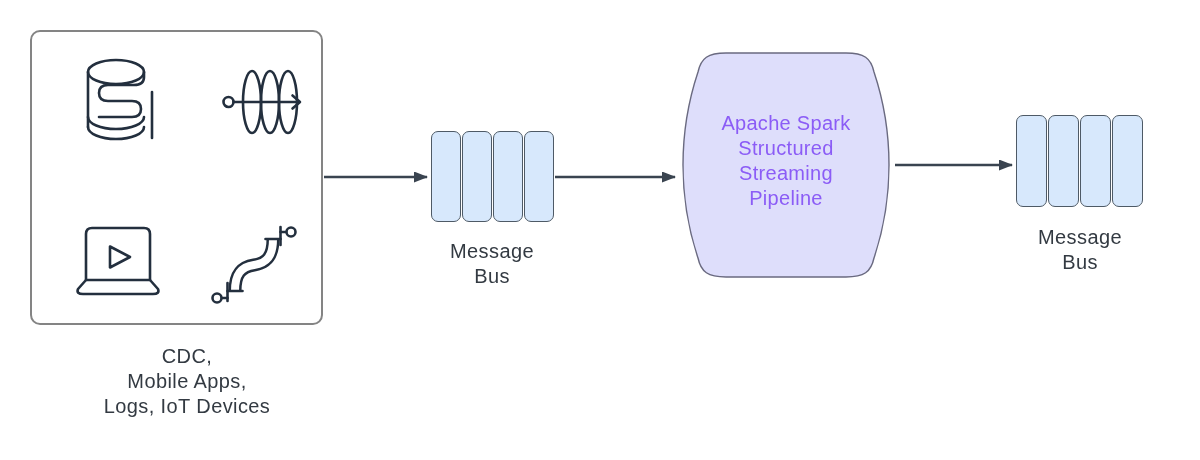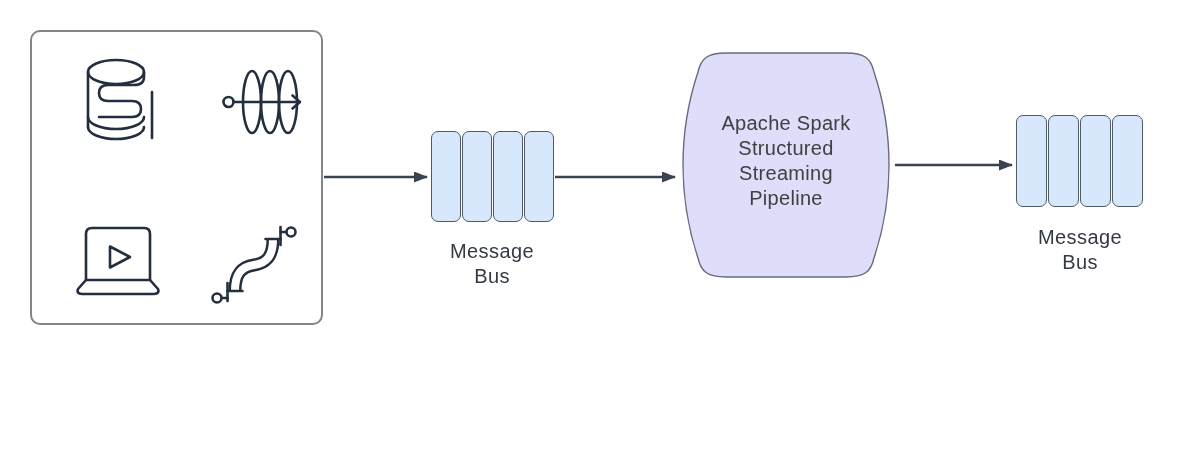--- a/index.html
+++ b/index.html
@@ -50,21 +50,21 @@
   .bus-in-label  { left: 417px; top: 239px; width: 150px; }
   .bus-out-label { left: 1004px; top: 225px; width: 152px; }
   
   .spark { position: absolute; left: 678px; top: 52px; width: 216px; height: 226px; }
   .spark svg { position: absolute; left: 0; top: 0; }
   .spark-label {
     position: absolute; inset: 0;
     display: flex; align-items: center; justify-content: center;
     text-align: center;
     font-size: 20px; line-height: 25px; letter-spacing: 0.3px;
-    color: #404040;
+    color: #8b5cf6;
     white-space: pre-line;
     padding-bottom: 8px;
     box-sizing: border-box;
   }
   
   .arrows { position: absolute; left: 0; top: 0; width: 1200px; height: 460px; pointer-events: none; }
   .arrows line { stroke: #3a4450; stroke-width: 2.6; }
 </style>
 </head>
 <body>
@@ -123,20 +123,23 @@
         <path class="ic" d="M 76.5 14 H 82"></path>
         <circle class="ic" cx="87" cy="14" r="4.5"></circle>
         <path class="ic" d="M 23.5 73 H 38.5"></path>
         <path class="ic" d="M 23.5 65 V 83"></path>
         <path class="ic" d="M 18 80 H 23.5"></path>
         <circle class="ic" cx="13" cy="80" r="4.5"></circle>
       </svg>
     </div>
   </div>
 
+  <div class="label source-label">CDC,
+Mobile Apps,
+Logs, IoT Devices</div>
 
   <div class="bus bus-in">
     <div class="seg"></div>
     <div class="seg"></div>
     <div class="seg"></div>
     <div class="seg"></div>
   </div>
   <div class="label bus-in-label">Message
 Bus</div>
 

